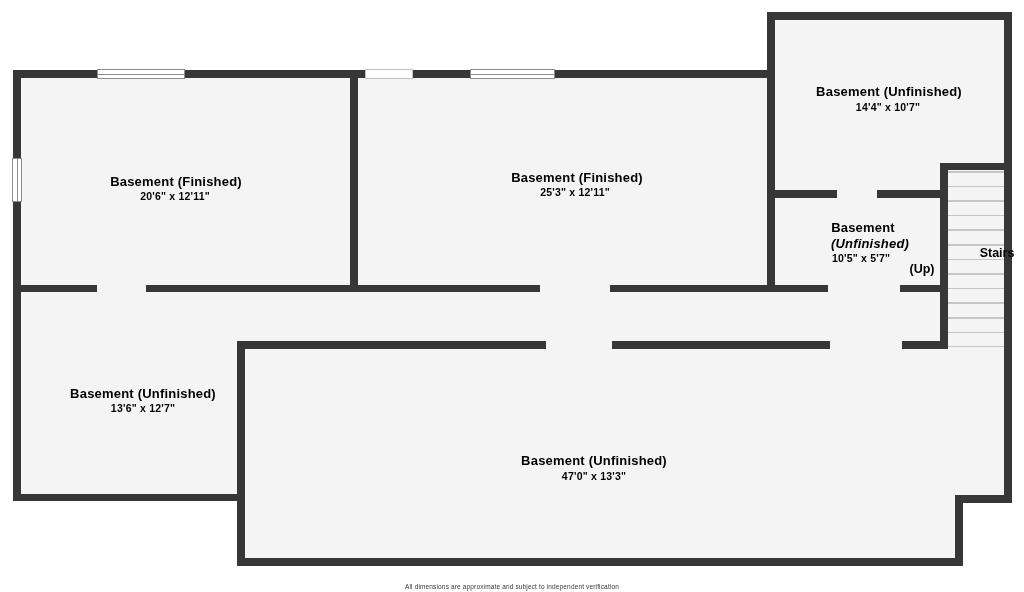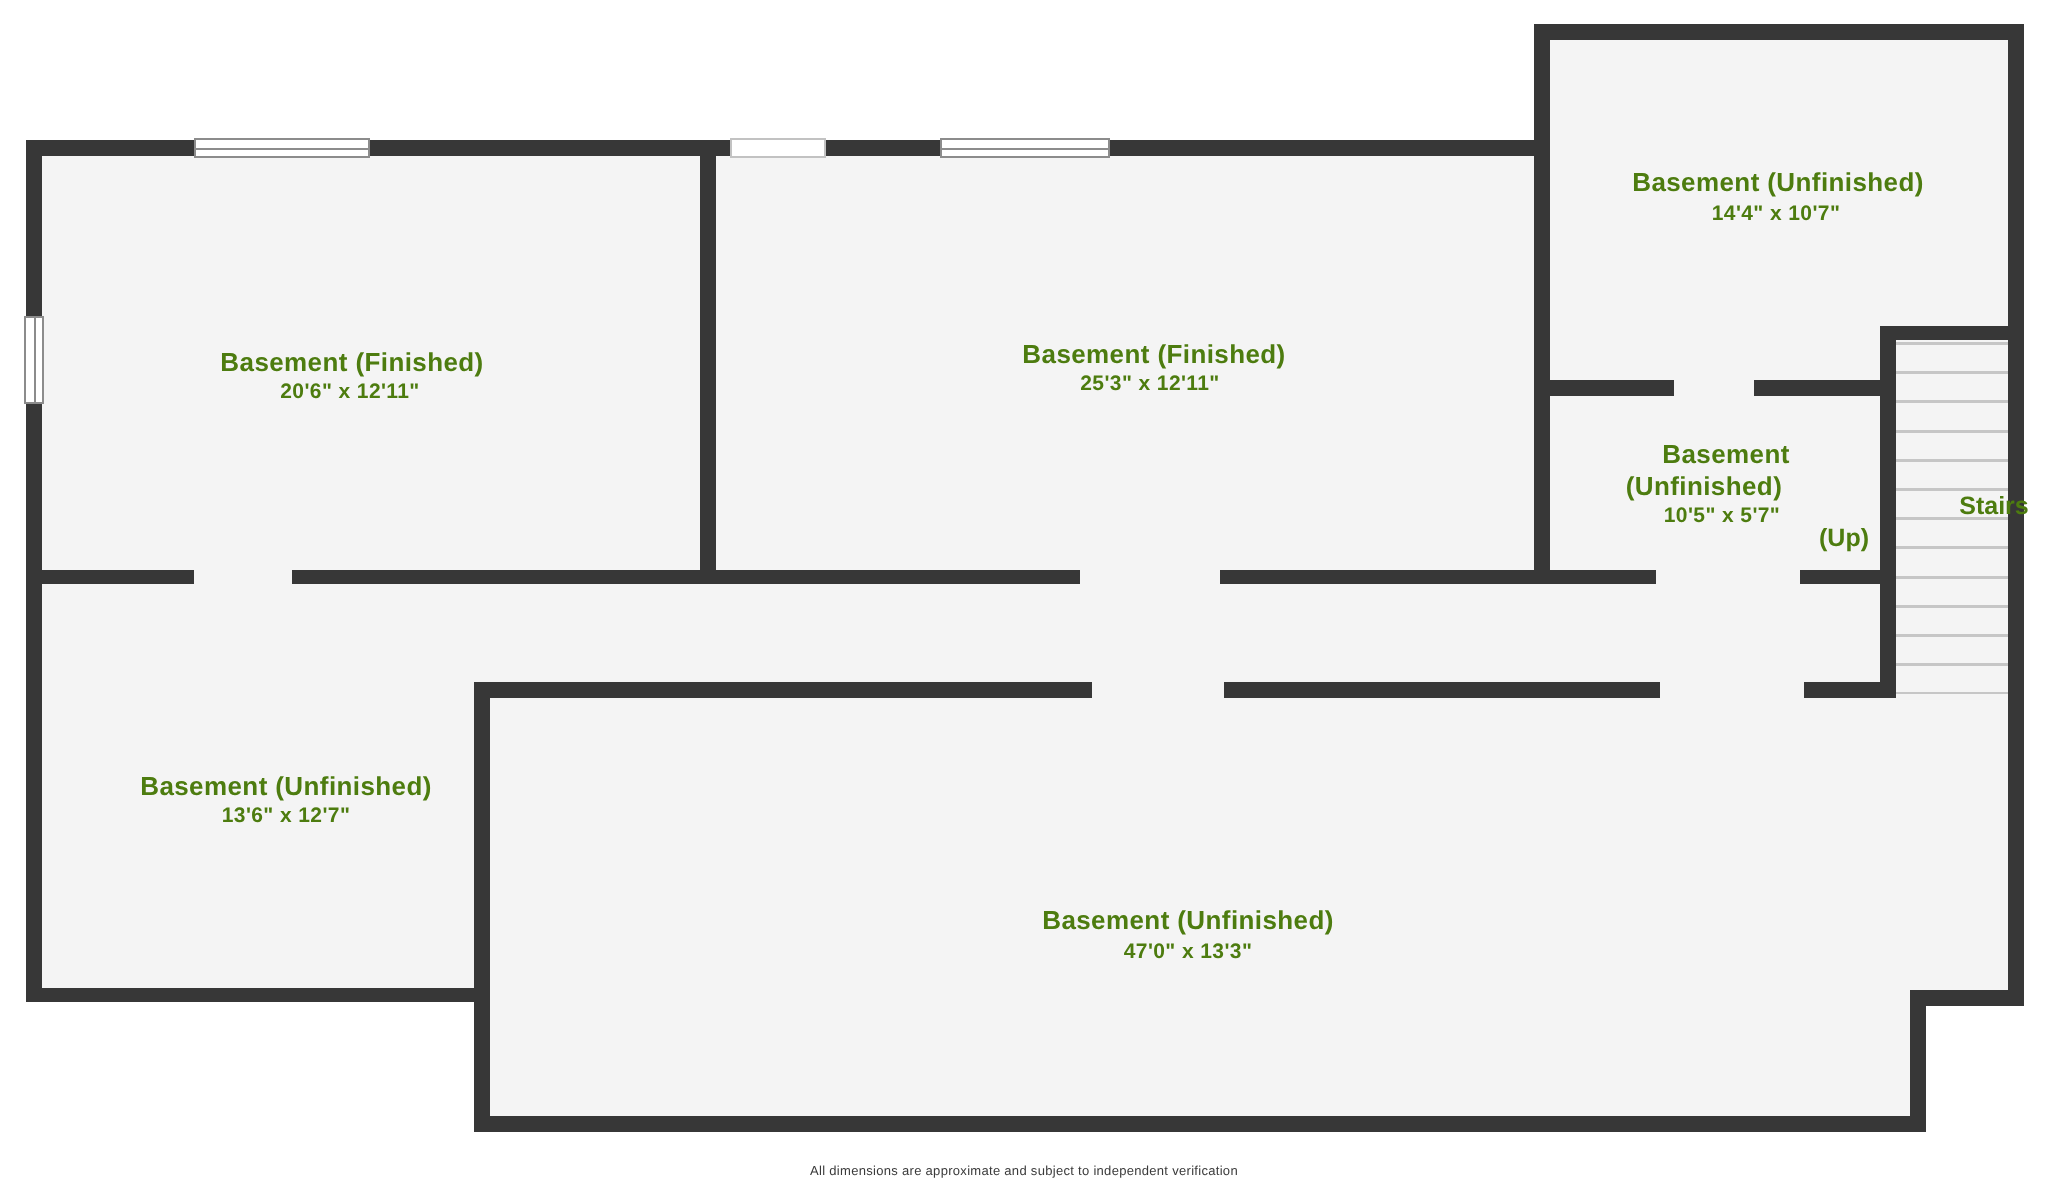--- a/index.html
+++ b/index.html
@@ -22,21 +22,21 @@
   .treads {
     position: absolute;
     background: repeating-linear-gradient(to bottom,
       #c6c6c6 0px, #c6c6c6 1.5px, rgba(0,0,0,0) 1.5px, rgba(0,0,0,0) 14.6px);
   }
 
   .lbl {
     position: absolute;
     transform: translate(-50%, -50%);
     white-space: nowrap;
-    color: #4d7c0f;
+    color: #000000;
     font-weight: bold;
     line-height: 1;
     text-align: center;
   }
   .room-label  { font-size: 13px; letter-spacing: 0.2px; }
   .room-dims   { font-size: 10.5px; letter-spacing: 0.2px; }
   .stairs-label{ font-size: 12.5px; }
   .disclaimer  {
     position: absolute; left: 512px; top: 586px;
     transform: translate(-50%, -50%);
@@ -96,21 +96,21 @@
   <div class="lbl room-label" style="left:176px; top:181px;">Basement (Finished)</div>
   <div class="lbl room-dims" style="left:175px; top:196px;">20'6" x 12'11"</div>
 
   <div class="lbl room-label" style="left:577px; top:177px;">Basement (Finished)</div>
   <div class="lbl room-dims" style="left:575px; top:192px;">25'3" x 12'11"</div>
 
   <div class="lbl room-label" style="left:889px; top:91px;">Basement (Unfinished)</div>
   <div class="lbl room-dims" style="left:888px; top:107px;">14'4" x 10'7"</div>
 
   <div class="lbl room-label" style="left:863px; top:227px;">Basement</div>
-  <div class="lbl room-label" style="left:852px; top:243px;">(Unfinished)</div>
+  <div class="lbl room-label" style="left:870px; top:243px;font-style:italic;">(Unfinished)</div>
   <div class="lbl room-dims" style="left:861px; top:258px;">10'5" x 5'7"</div>
 
   <div class="lbl room-label" style="left:143px; top:393px;">Basement (Unfinished)</div>
   <div class="lbl room-dims" style="left:143px; top:408px;">13'6" x 12'7"</div>
 
   <div class="lbl room-label" style="left:594px; top:460px;">Basement (Unfinished)</div>
   <div class="lbl room-dims" style="left:594px; top:476px;">47'0" x 13'3"</div>
 
   <div class="lbl stairs-label" style="left:977px; top:253px;margin-left:20px;">Stairs</div>
   <div class="lbl stairs-label" style="left:922px; top:269px;">(Up)</div>

